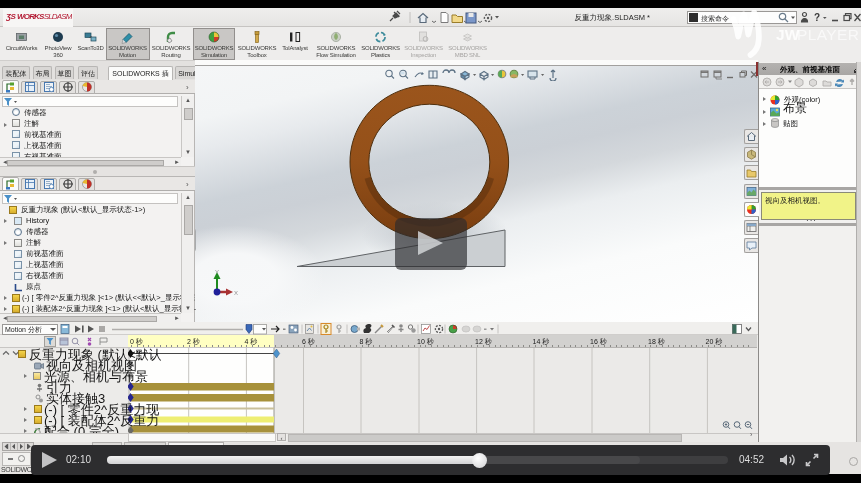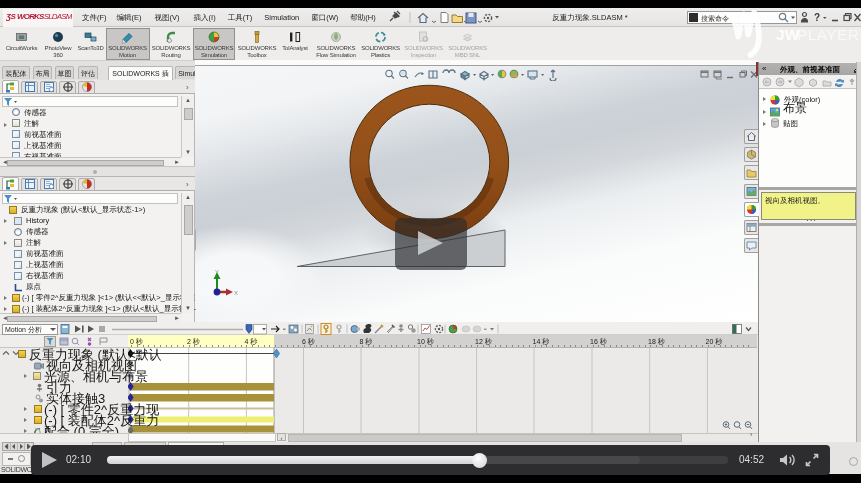--- a/index.html
+++ b/index.html
@@ -5,23 +5,20 @@
 #root{position:absolute;top:0;left:0;width:861px;height:483px;background:#000}
 .abs{position:absolute}
 .tx{white-space:nowrap;overflow:hidden}
 </style></head>
 <body>
 <div id="root">
 
 <div class="abs" style="left:0;top:8px;width:861px;height:19px;background:linear-gradient(#efeeed,#e6e5e3);border-bottom:1px solid #c6c4c2"></div>
 <div class="abs" style="left:3px;top:9px;width:70px;height:18px;background:#f7f6f5"></div>
 <div class="abs tx" style="left:6px;top:12px;width:66px;font-size:8px;font-weight:bold;font-style:italic;color:#b31b34;letter-spacing:-0.5px">ƷS <span style="letter-spacing:-0.8px">WORKS</span><span style="font-weight:normal;letter-spacing:-0.8px">SLDASM</span></div>
-<div class="abs tx" id="menus" style="left:75px;top:13px;font-size:7.5px;color:#1a1a1a;width:330px">
-<span style="margin-left:7px">文件(F)</span><span style="margin-left:10px">编辑(E)</span><span style="margin-left:13px">视图(V)</span><span style="margin-left:14px">插入(I)</span><span style="margin-left:12px">工具(T)</span><span style="margin-left:12px">Simulation</span><span style="margin-left:12px">窗口(W)</span><span style="margin-left:12px">帮助(H)</span>
-</div>
 
 <svg class="abs" style="left:388px;top:10px" width="130" height="16" viewBox="0 0 130 16">
   <g stroke="#4a4a4a" fill="none" stroke-width="1.2">
     <path d="M6,2 L11,7 M9,1 L12,4 M5,8 L2,11"></path>
     <path d="M8,3 l3,3 -4,2 -2,-2 z" fill="#4a4a4a"></path>
   </g>
   <line x1="22" y1="2" x2="22" y2="13" stroke="#c2c0be" stroke-width="1"></line>
 
   <path d="M30,8 l5,-4.5 5,4.5 M32,7.5 v5 h6 v-5" stroke="#5a6a7a" fill="#e8eef4" stroke-width="1.2"></path>
   <path d="M44,11 l2,1.5 2,-1.5" stroke="#666" fill="none" stroke-width="1"></path>
@@ -33,21 +30,21 @@
 
   <rect x="78" y="3" width="10" height="10" fill="#7a96c8" stroke="#44587e"></rect>
   <rect x="80.5" y="3" width="5" height="4" fill="#e8e8e8"></rect>
   <path d="M90,11 l2,1.5 2,-1.5" stroke="#666" fill="none" stroke-width="1"></path>
 
   <circle cx="100" cy="8" r="3.6" fill="none" stroke="#5a5a5a" stroke-width="1.4" stroke-dasharray="2 1.4"></circle>
   <circle cx="100" cy="8" r="1.2" fill="#5a5a5a"></circle>
   <path d="M107,6 l2,2.5 2,-2.5" fill="#555" stroke="none"></path>
 </svg>
 
-<div class="abs tx" style="left:530px;top:13px;width:120px;text-align:center;font-size:7.5px;color:#222">反重力现象.SLDASM *</div>
+<div class="abs tx" style="left:530px;top:13px;width:120px;text-align:right;font-size:7.5px;color:#222">反重力现象.SLDASM *</div>
 
 <div class="abs" style="left:687px;top:11px;width:110px;height:13px;background:#fdfdfd;border:1px solid #9a9896"></div>
 <div class="abs" style="left:689px;top:13px;width:9px;height:9px;background:#2e2e2e"></div>
 <div class="abs tx" style="left:701px;top:14px;font-size:7px;color:#333;width:50px">搜索命令</div>
 <svg class="abs" style="left:777px;top:12px" width="20" height="11" viewBox="0 0 20 11">
       <circle cx="5.5" cy="4.5" r="3.2" fill="none" stroke="#6a7c8c" stroke-width="1.2"></circle>
       <path d="M8,7 l3,3" stroke="#6a7c8c" stroke-width="1.3"></path>
       <path d="M14,4.5 l2,2.5 2,-2.5" fill="#555"></path>
     </svg>
 <svg class="abs" style="left:800px;top:11px" width="61px" height="14px" viewBox="0 0 61 14">

